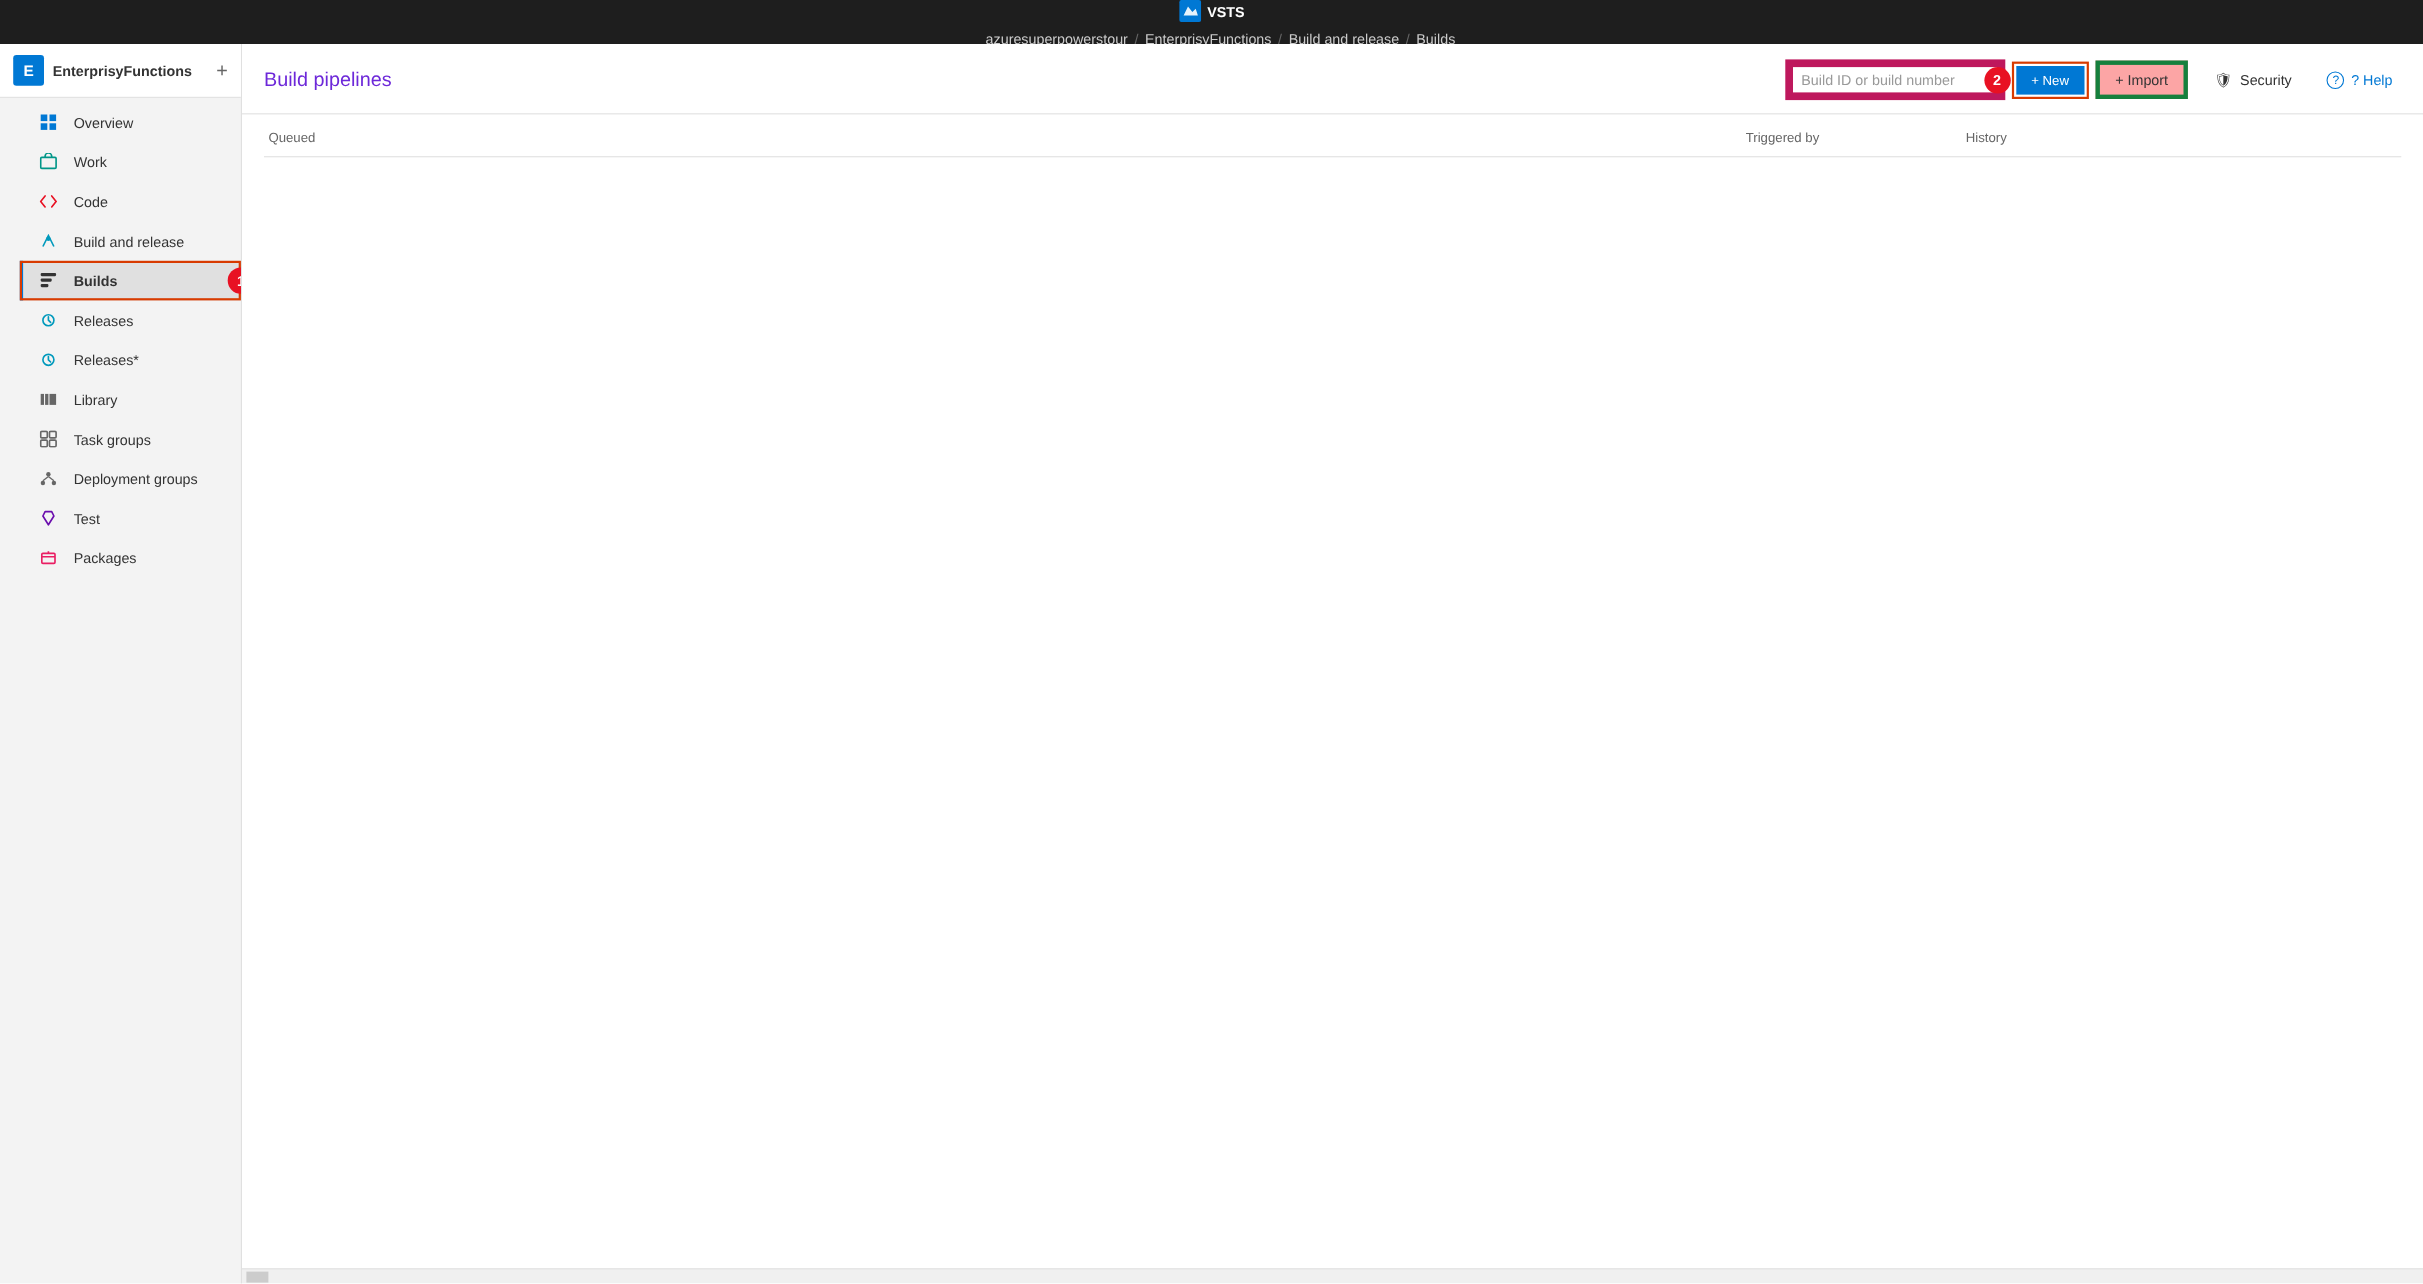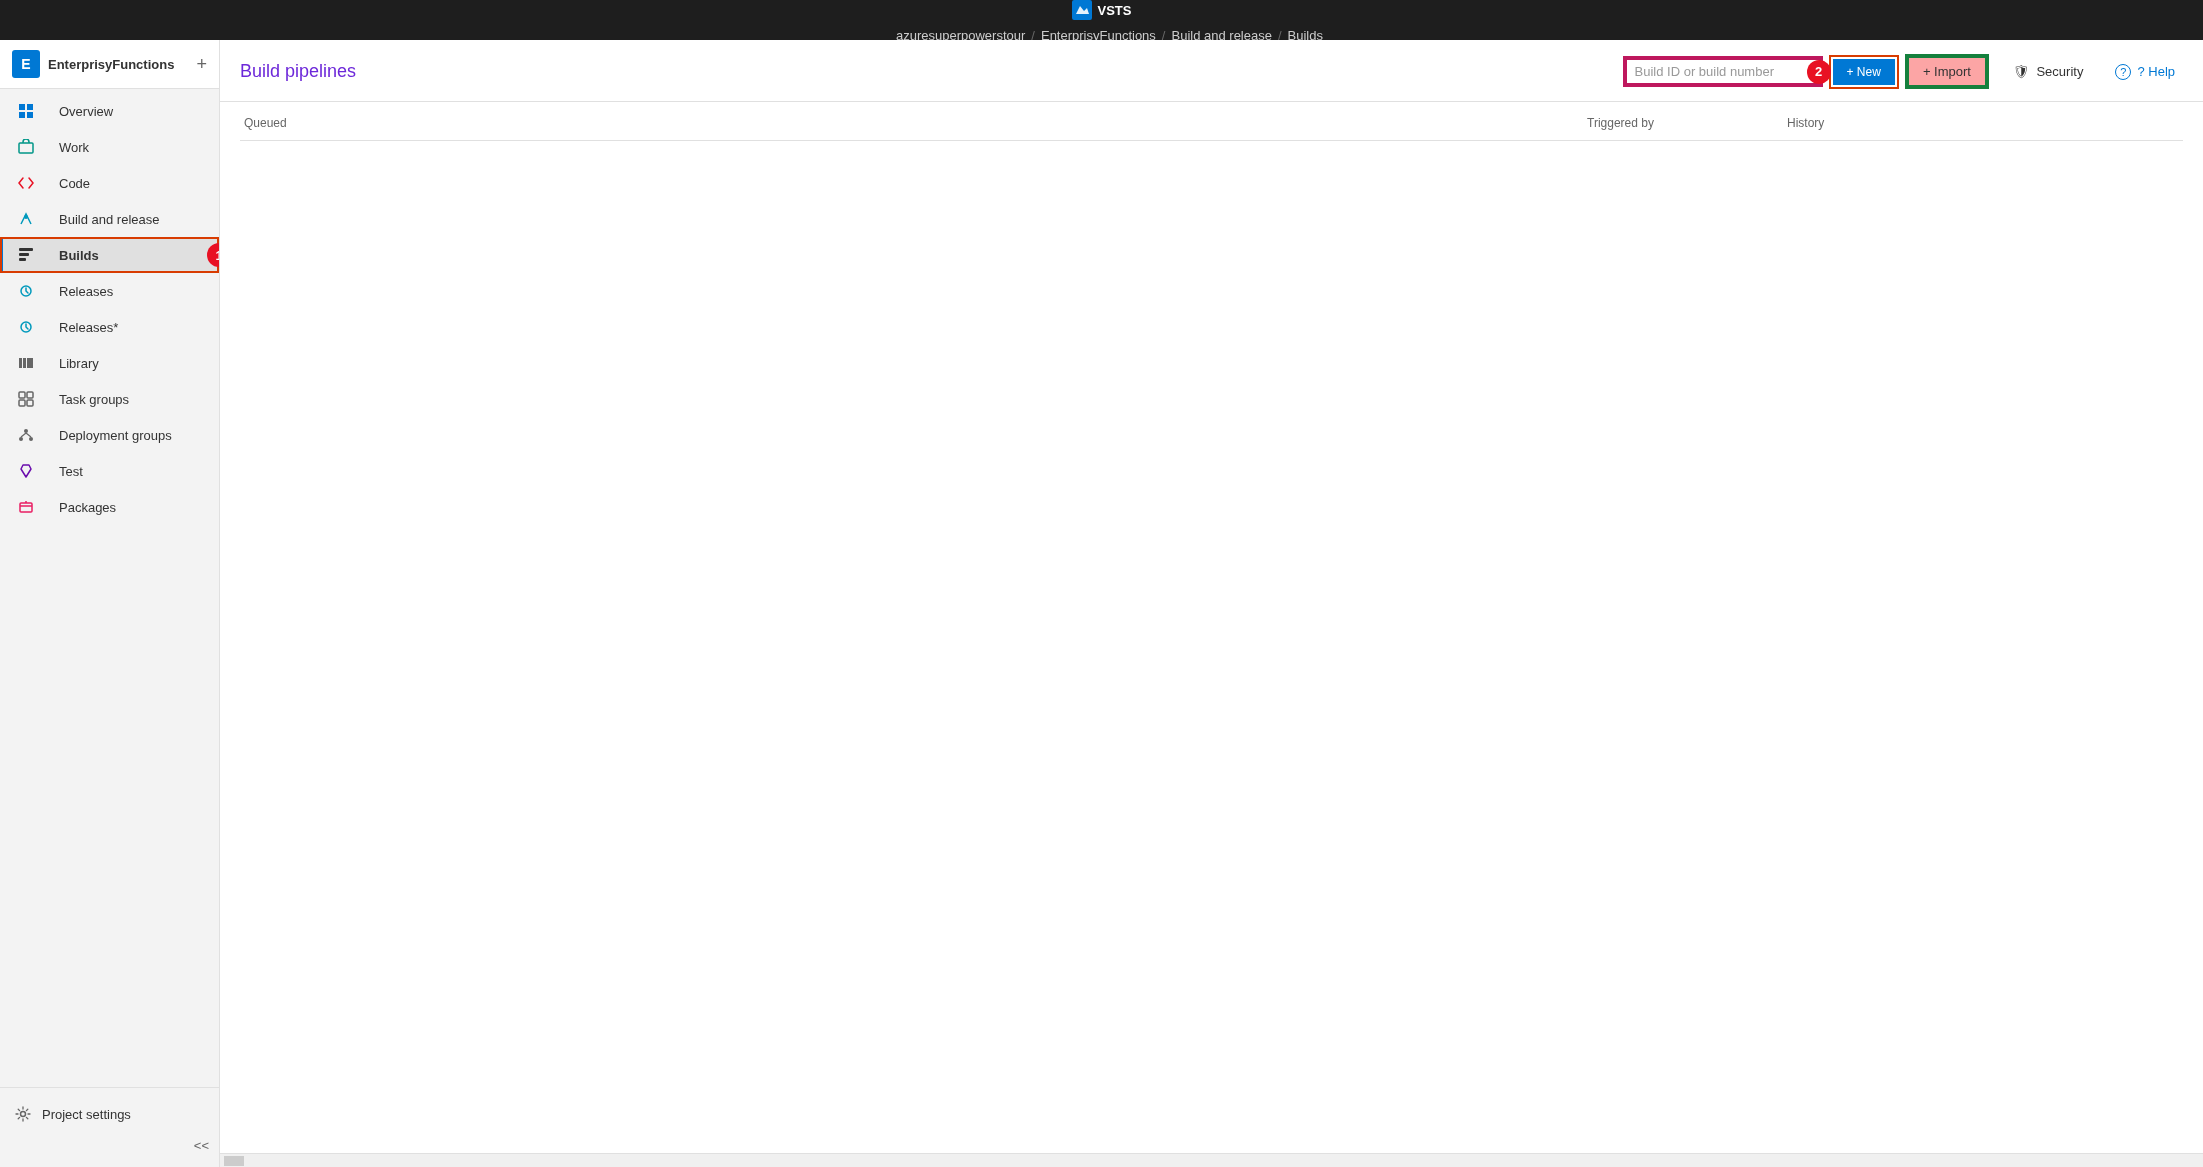--- a/index.html
+++ b/index.html
@@ -114,25 +114,26 @@
     }
     .sidebar-nav {
       flex: 1;
       overflow-y: auto;
       padding: 4px 0;
     }
     .sidebar-item {
       display: flex;
       align-items: center;
       padding: 9px 14px;
-      gap: 24px;
+      gap: 14px;
       cursor: pointer;
       color: #333;
       font-size: 13px;
       border-left: 3px solid transparent;
+      margin-left: 18px;
     }
     .sidebar-item.active {
       background: #e0e0e0;
       border-left-color: #0078d4;
       font-weight: 600;
     }
     .sidebar-item.selected-highlight {
       outline: 2px solid #d83b01;
       outline-offset: -2px;
     }
@@ -192,21 +193,21 @@
       color: #6d28d9;
     }
     .page-actions {
       display: flex;
       align-items: center;
       gap: 10px;
     }
     .search-box {
       display: flex;
       align-items: center;
-      border: 4px solid #be185d;
+      border: 7px solid #be185d;
       padding: 4px 8px;
       background: #fff;
       min-width: 200px;
       font-size: 13px;
       color: #999;
     }
     .btn-primary {
       background: #0078d4;
       color: #fff;
       border: none;
@@ -475,34 +476,20 @@
               <rect x="2" y="4" width="12" height="9" rx="1" fill="none" stroke="#e91e63" stroke-width="1.5"></rect>
               <path d="M2 7h12" stroke="#e91e63" stroke-width="1.5"></path>
               <path d="M8 4V2" stroke="#e91e63" stroke-width="1.5"></path>
             </svg>
         </div>
         <span>Packages</span>
       </div>
 
     </div>
 
-    <div class="sidebar-footer">
-      <div class="sidebar-footer-item">
-        <div class="sidebar-icon">
-          <svg width="16" height="16" viewBox="0 0 16 16">
-              <circle cx="8" cy="8" r="2.5" fill="none" stroke="#666" stroke-width="1.5"></circle>
-              <path d="M8 1v2M8 13v2M1 8h2M13 8h2M3.2 3.2l1.4 1.4M11.4 11.4l1.4 1.4M3.2 12.8l1.4-1.4M11.4 4.6l1.4-1.4" stroke="#666" stroke-width="1.3" stroke-linecap="round"></path>
-            </svg>
-        </div>
-        <span>Project settings</span>
-      </div>
-      <div class="collapse-btn">
-        <span>&lt;&lt;</span>
-      </div>
-    </div>
   </div>
 
   <div class="content">
 
     <div class="page-header">
       <div class="page-header-top">
         <h1 class="page-title">Build pipelines</h1>
         <div class="page-actions">
 
           <div class="search-box" style="position:relative;">

